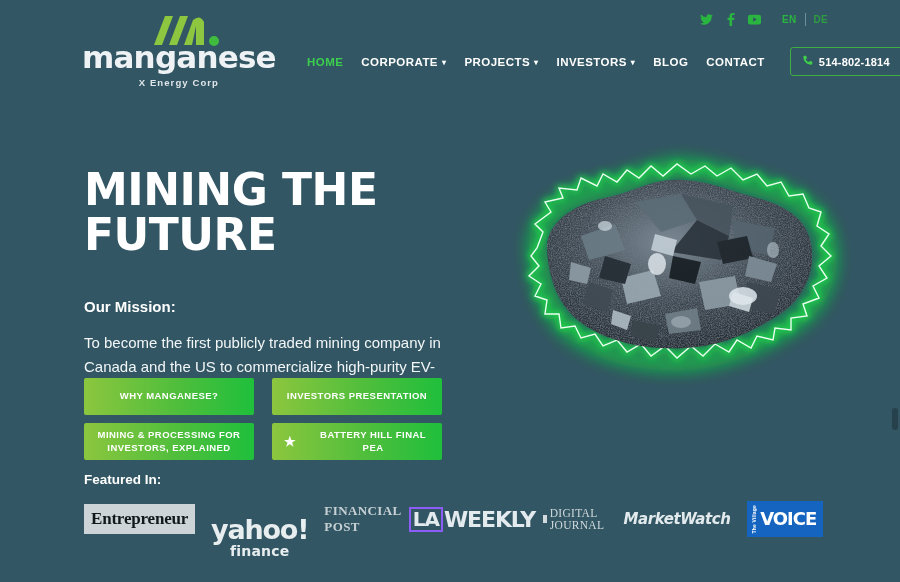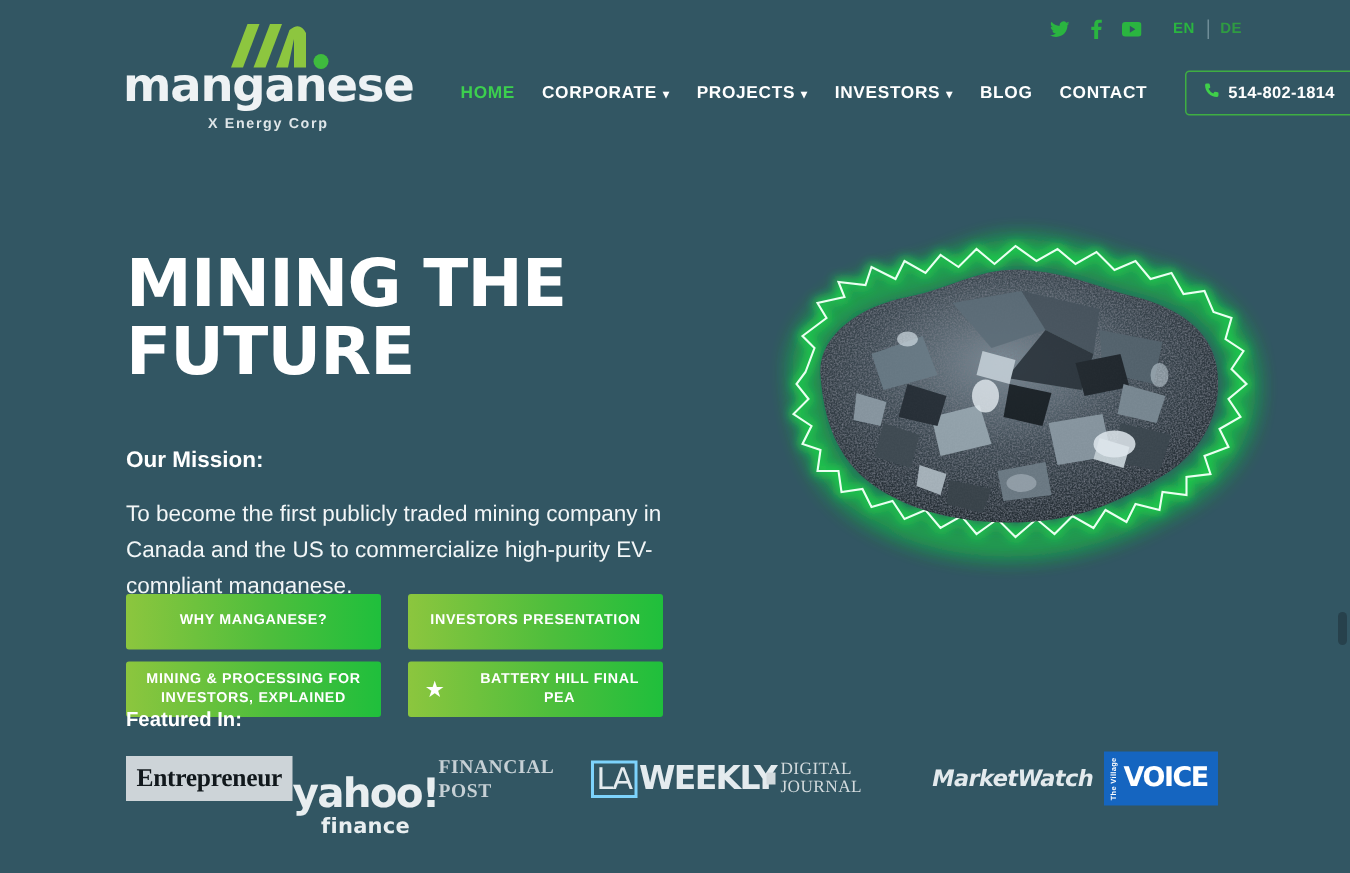--- a/index.html
+++ b/index.html
@@ -82,21 +82,21 @@
   .mission-label {
     margin-top:40px; font-size:15px; font-weight:bold; color:#ffffff;
   }
   .mission-body {
     margin-top:16px; font-size:15px; line-height:1.62;
     color:#f2f6f7; max-width:360px; font-weight:400;
   }
 
   
   .btn-grid {
-    position:absolute; left:84px; top:396px;
+    position:absolute; left:84px; top:378px;
     display:grid; grid-template-columns:170px 170px;
     column-gap:18px; row-gap:8px;
   }
   .cta {
     height:37px; border-radius:2px;
     background:linear-gradient(90deg,#8cc63e 0%,#4fbe3c 55%,#1fbf3c 100%);
     color:#ffffff; font-size:9.5px; font-weight:bold;
     letter-spacing:.45px; text-align:center;
     display:flex; align-items:center; justify-content:center;
     cursor:pointer; line-height:1.3; padding:0 6px;
@@ -105,21 +105,21 @@
   .cta.with-icon { justify-content:flex-start; padding-left:12px; gap:14px; }
   .star { font-size:13px; line-height:1; }
 
   
   .featured-label {
     position:absolute; left:84px; top:472px;
     font-size:13.5px; font-weight:bold; color:#ffffff;
   }
   .logos {
     position:absolute; left:84px; top:498px;
-    display:flex; align-items:center; gap:0;
+    display:flex; align-items:center; gap:16px;
     width:735px;
   }
   .logo-cell {
     display:flex; align-items:center; justify-content:center;
     height:42px;
   }
 
   .ent-box {
     background:#cdd4d8; color:#11181c;
     font-family:"Liberation Serif", serif;
@@ -134,22 +134,22 @@
   .yahoo .y2 { font-size:14px; font-weight:bold; letter-spacing:.2px; display:block; margin-top:1px; }
   .fpost {
     font-family:"Liberation Serif", serif; font-size:13px;
     font-weight:bold; letter-spacing:.4px; color:#c6d0d5;
   }
   .laweekly {
     display:flex; align-items:center; gap:1px;
     font-family:"DejaVu Sans", sans-serif; color:#e4ebee;
   }
   .laweekly .la {
-    border:2px solid #7dd3fc; padding:0 2px;
-    font-size:20px; font-weight:normal; line-height:1.05; letter-spacing:-1px;
+    border:2px solid #8b5cf6; padding:0 2px;
+    font-size:20px; font-weight:bold; line-height:1.05; letter-spacing:-1px;
   }
   .laweekly .wk { font-size:22px; font-weight:bold; letter-spacing:-1.1px; }
   .djournal {
     display:flex; align-items:center; gap:3px;
     font-family:"Liberation Serif", serif; font-size:11.5px;
     letter-spacing:.3px; color:#d2dadd;
   }
   .djournal .sq { width:7px; height:8px; background:#d2dadd; display:block; }
   .mwatch {
     font-family:"DejaVu Sans", sans-serif; font-size:15px;

